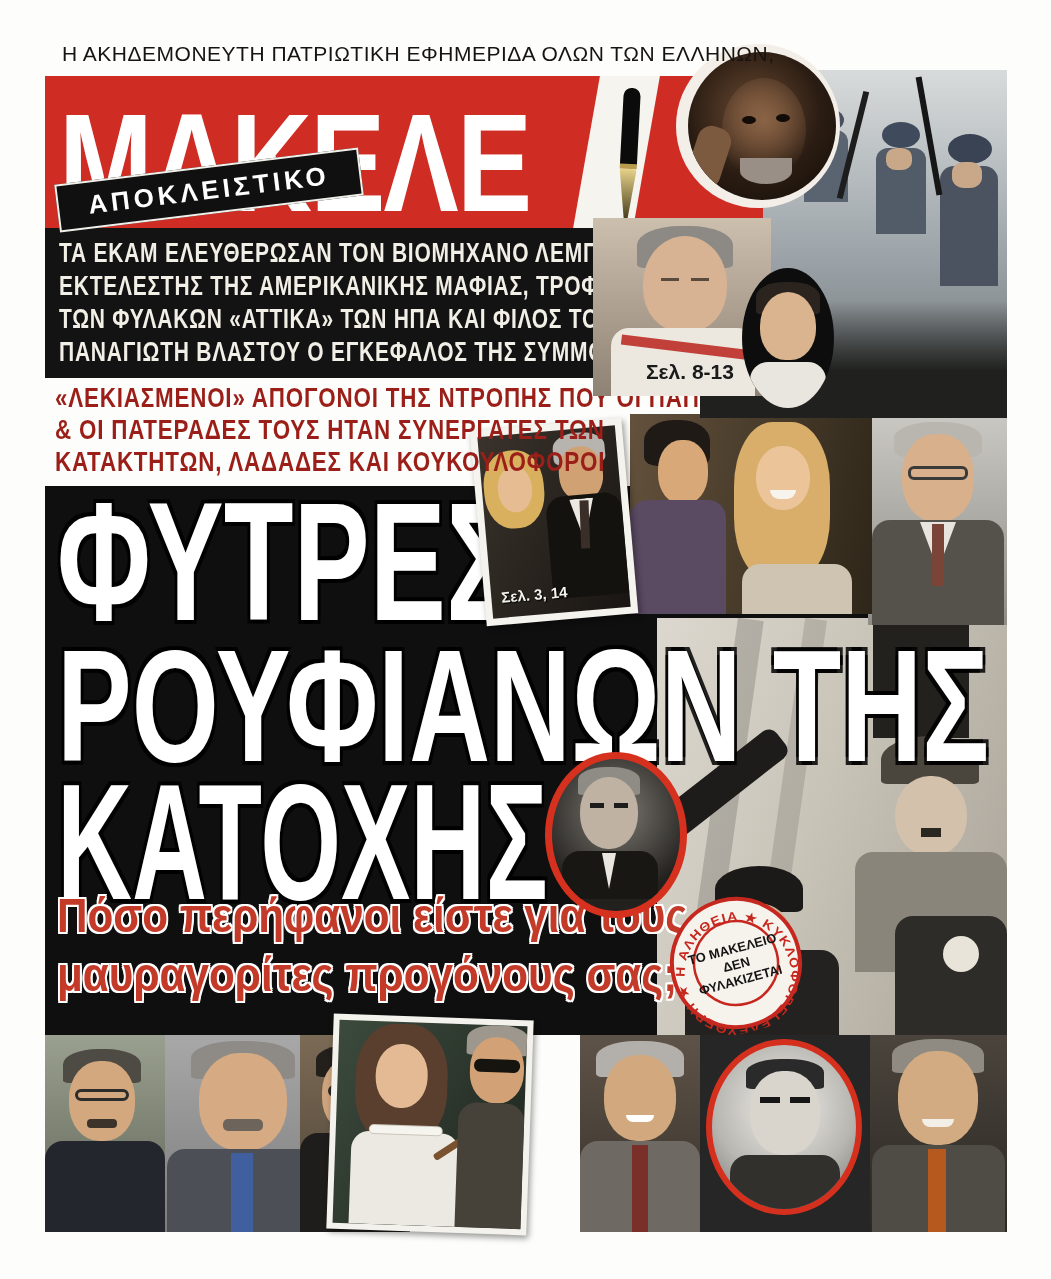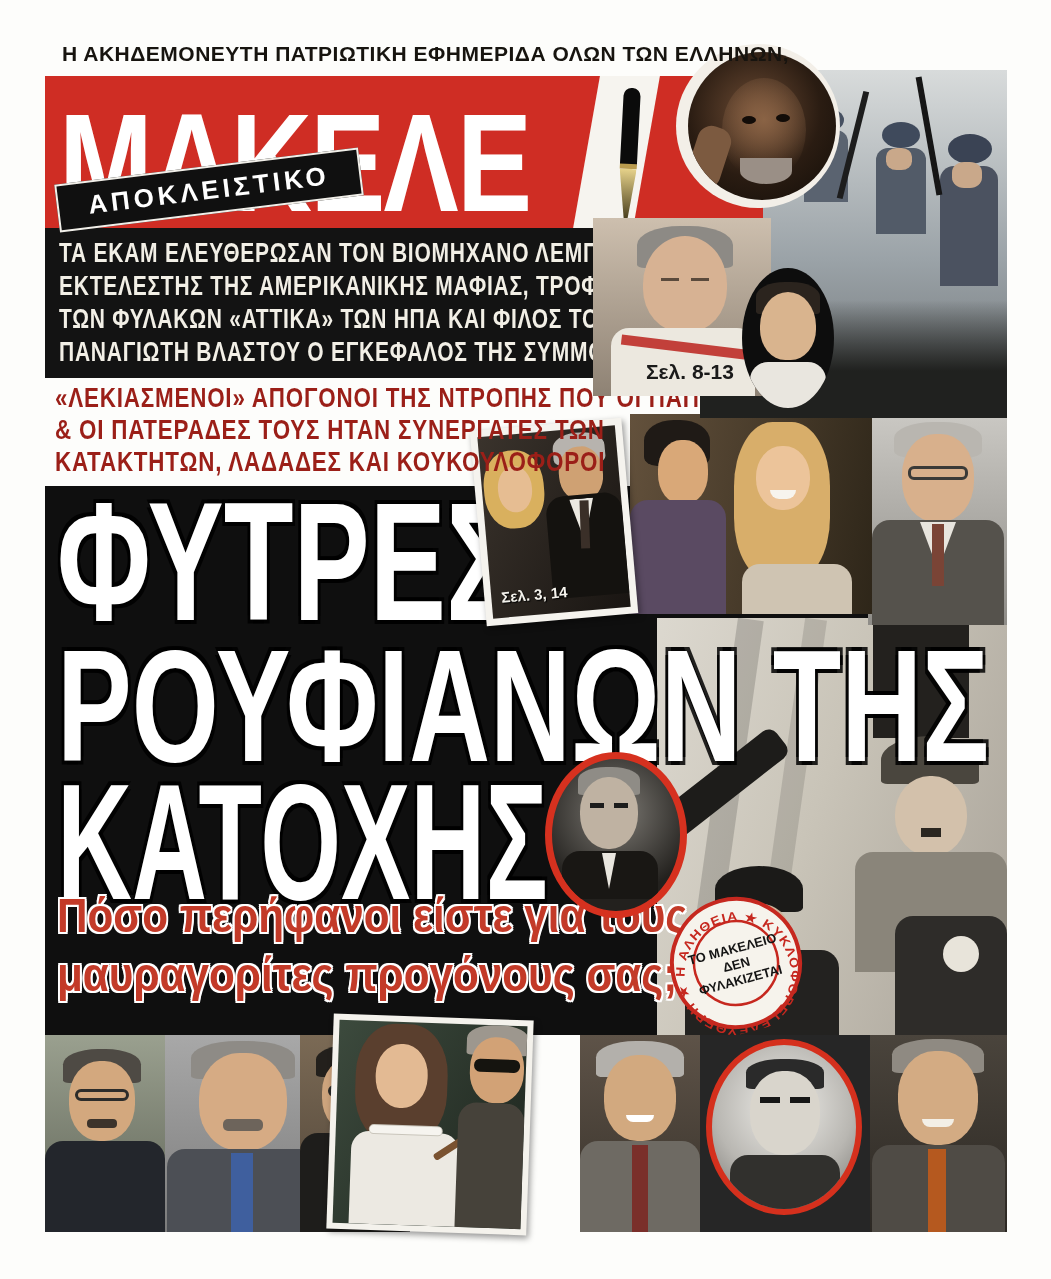--- a/index.html
+++ b/index.html
@@ -1,21 +1,21 @@
 <!DOCTYPE html>
 <html><head>
 <meta charset="utf-8">
 <style>
   html,body{margin:0;padding:0;background:#e8e8e8;}
   #page{position:relative;width:1051px;height:1279px;margin:0 auto;background:#fdfdfb;
         overflow:hidden;font-family:"Liberation Sans",sans-serif;}
   .abs{position:absolute;}
 
   
-  .tagline{left:62px;top:42px;font-size:21px;font-weight:bold;color:#17140f;
+  .tagline{left:62px;top:42px;font-size:21px;font-weight:normal;color:#17140f;
            letter-spacing:.5px;white-space:nowrap;z-index:30;}
   .masthead{left:45px;top:76px;width:718px;height:158px;background:#cf2d24;z-index:21;}
   .issue-line{position:absolute;left:17px;top:5px;color:#fff;font-size:15px;
               font-weight:bold;letter-spacing:.3px;white-space:nowrap;}
   .masthead-word{position:absolute;left:14px;top:18px;color:#fff;font-size:128px;
                  font-weight:bold;line-height:1;transform:scale(.88,1.08);
                  transform-origin:0 0;letter-spacing:-2px;white-space:nowrap;}
   .slash{left:586px;top:76px;width:60px;height:158px;background:#f6f4ef;
          transform:skewX(-10deg);z-index:22;}
   .pen{left:602px;top:88px;width:56px;height:150px;z-index:23;transform:rotate(3deg);}

